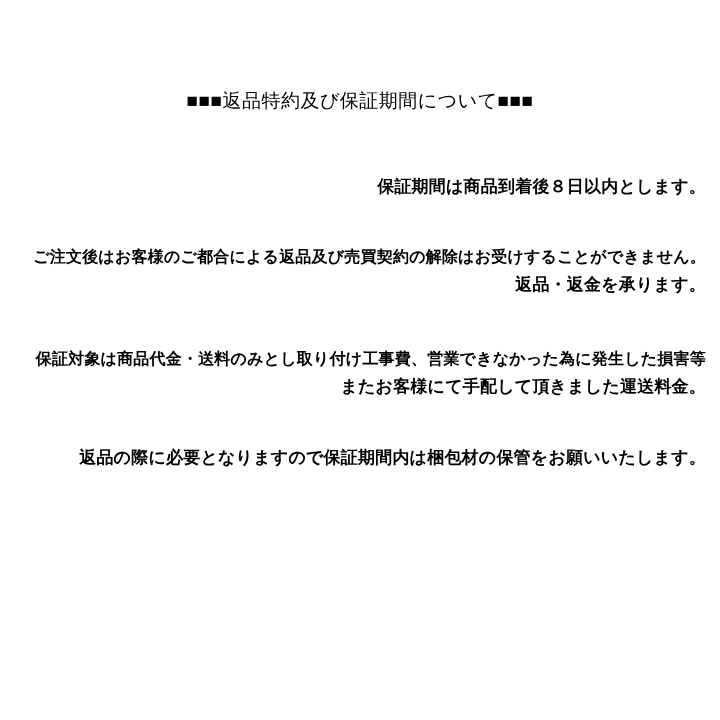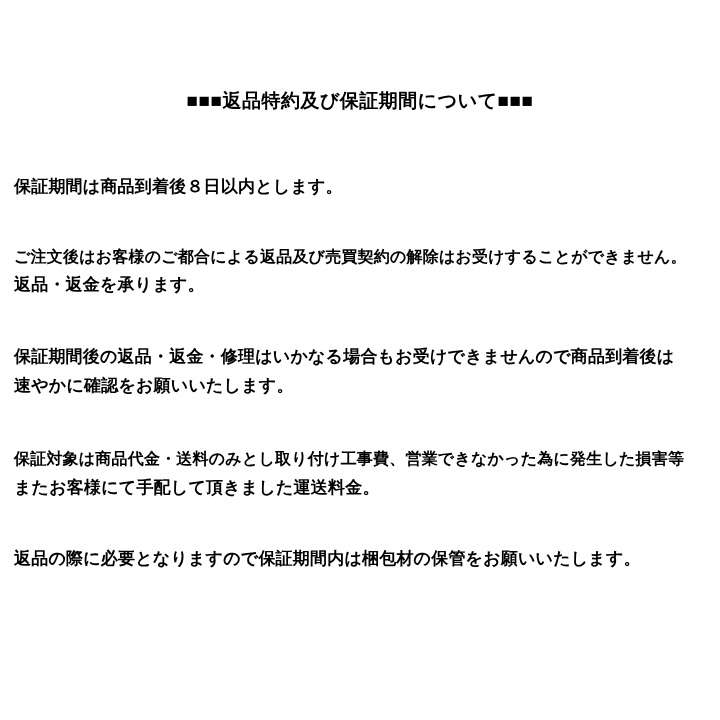--- a/index.html
+++ b/index.html
@@ -17,27 +17,27 @@
   .page {
     position: relative;
     width: 720px;
     height: 720px;
     box-sizing: border-box;
     padding: 0 14px;
   }
   .doc-title {
     text-align: center;
     font-size: 19px;
-    font-weight: 700;
+    font-weight: 400;
     letter-spacing: 0.5px;
     margin-top: 88px;
     line-height: 1.4;
   }
   .block {
-    text-align: left;
+    text-align: right;
     font-size: 17px;
     font-weight: 700;
     line-height: 1.72;
     letter-spacing: 0.2px;
   }
   .block .line {
     display: block;
     white-space: nowrap;
   }
   .b-warranty-period { margin-top: 57px; }
@@ -56,24 +56,20 @@
 
   <div class="block b-warranty-period">
     <span class="line">保証期間は商品到着後８日以内とします。</span>
   </div>
 
   <div class="block b-cancel">
     <span class="line wide">ご注文後はお客様のご都合による返品及び売買契約の解除はお受けすることができません。</span>
     <span class="line">返品・返金を承ります。</span>
   </div>
 
-  <div class="block b-after-period">
-    <span class="line">保証期間後の返品・返金・修理はいかなる場合もお受けできませんので商品到着後は</span>
-    <span class="line">速やかに確認をお願いいたします。</span>
-  </div>
 
   <div class="block b-coverage">
     <span class="line wide">保証対象は商品代金・送料のみとし取り付け工事費、営業できなかった為に発生した損害等</span>
     <span class="line">またお客様にて手配して頂きました運送料金。</span>
   </div>
 
   <div class="block b-agreement">
     <span class="line">返品の際に必要となりますので保証期間内は梱包材の保管をお願いいたします。</span>
   </div>
 

